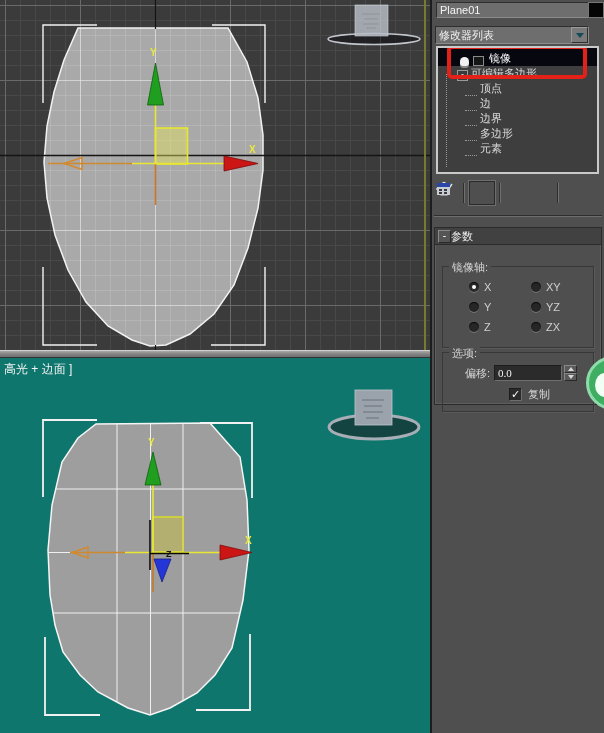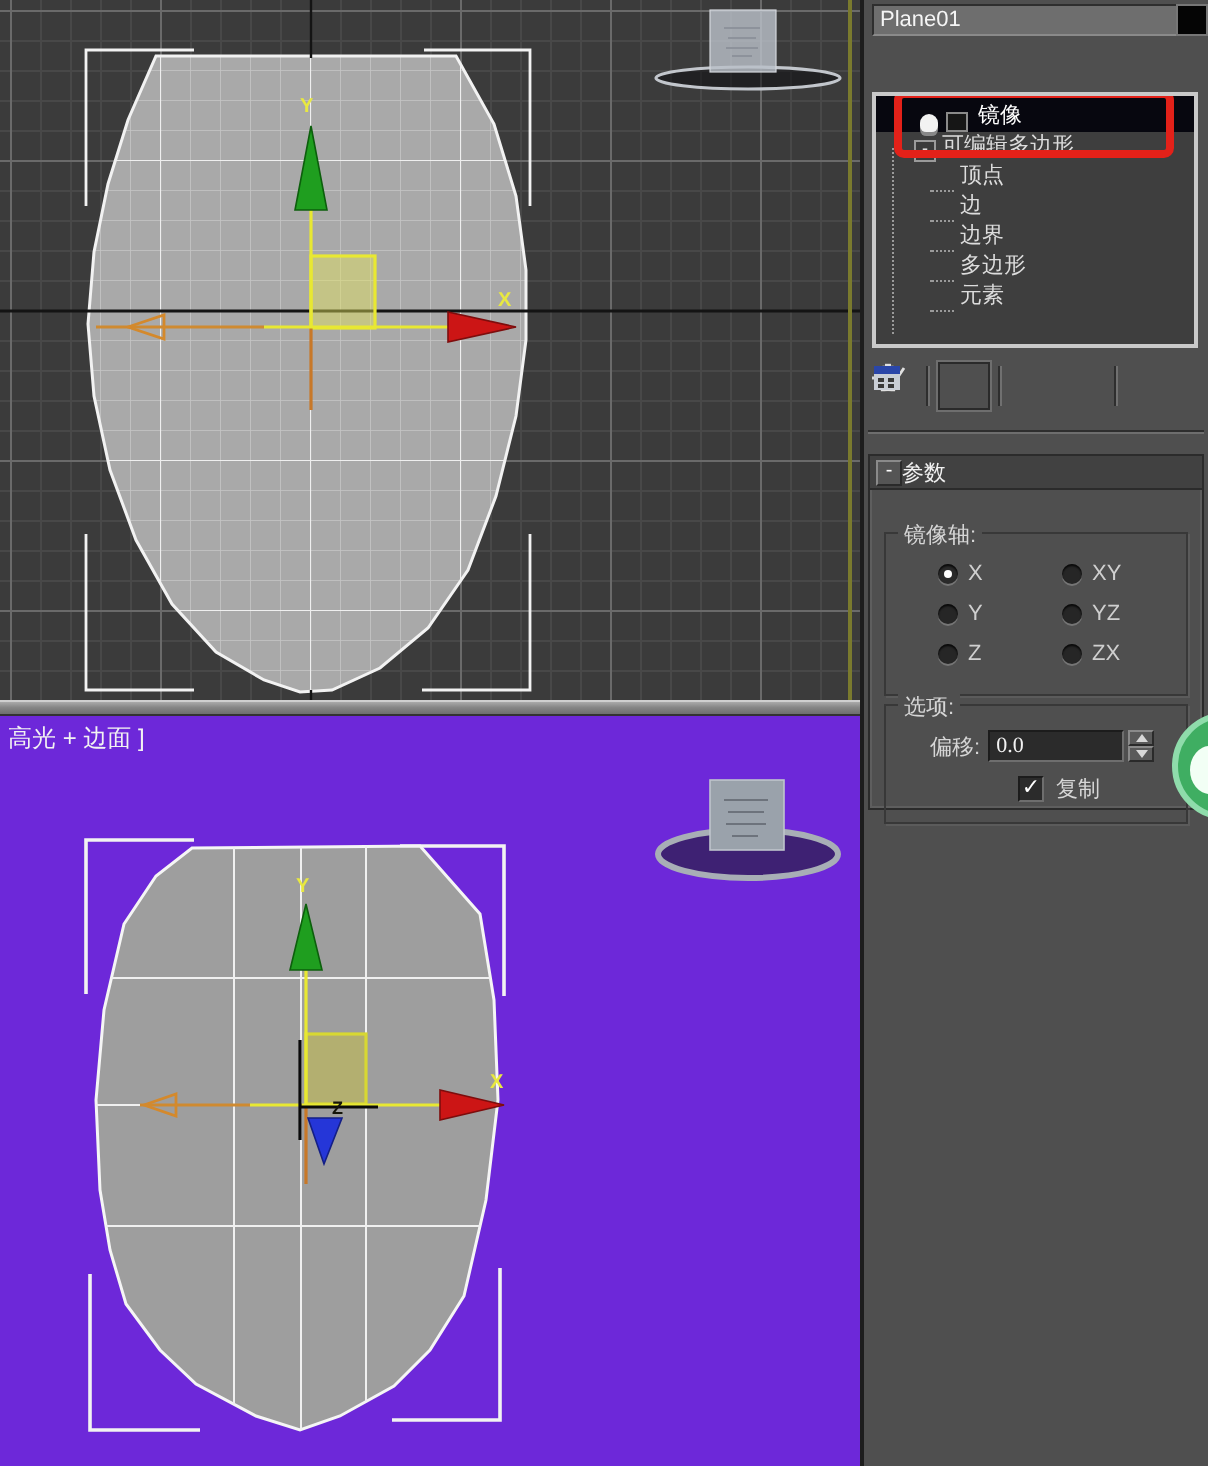--- a/index.html
+++ b/index.html
@@ -15,21 +15,21 @@
       linear-gradient(90deg,#6a6a6a 1px,transparent 1px),
       linear-gradient(#484848 1px,transparent 1px),
       linear-gradient(90deg,#484848 1px,transparent 1px);
     background-size:75px 75px,75px 75px,15px 15px,15px 15px;
     background-position:5px 5px;
     border-right:2px solid #262626;}
   #vp-sep{position:absolute;left:0;top:350px;width:430px;height:8px;
     background:linear-gradient(#aaa,#868686 45%,#6e6e6e);
     border-top:1px solid #cfcfcf;border-bottom:1px solid #333;box-sizing:border-box;}
   #vp-bottom{position:absolute;left:0;top:358px;width:430px;height:375px;
-    background:#6d28d9;border-right:2px solid #262626;}
+    background:#0f766e;border-right:2px solid #262626;}
   .vp-label{position:absolute;left:4px;top:3px;font-size:12px;color:#f2f2f2;z-index:5;}
   svg{position:absolute;left:0;top:0;}
 
   
   #panel{position:absolute;left:430px;top:0;width:160px;height:733px;
     background:#4f4f4f;border-left:2px solid #1d1d1d;box-sizing:border-box;
     font-size:11px;}
   .sunken{background:#6e6e6e;border:1px solid;border-color:#2e2e2e #8a8a8a #8a8a8a #2e2e2e;}
   #obj-name{position:absolute;left:4px;top:2px;width:146px;height:14px;
     color:#f5f5f5;font-size:11px;padding:0 3px;font-family:"Liberation Sans",sans-serif;}
@@ -217,20 +217,26 @@
         <text x="166" y="199" fill="#15150a" font-size="9" font-weight="bold">Z</text>
       </g>
     </svg>
   </div>
 
   <div id="panel">
 
     <input id="obj-name" class="sunken" readonly="" value="Plane01" style="">
     <div id="obj-color"></div>
 
+    <div id="mod-list" class="sunken">
+      <span class="txt">修改器列表</span>
+      <span class="dd">
+        <span class="chev"></span>
+      </span>
+    </div>
 
     <div id="stack">
       <div id="tree-vline"></div>
       <div id="red-box"></div>
 
       <div class="srow sel">
         <span class="bulb"></span>
         <span class="modbox"></span>
         <span>镜像</span>
       </div>

